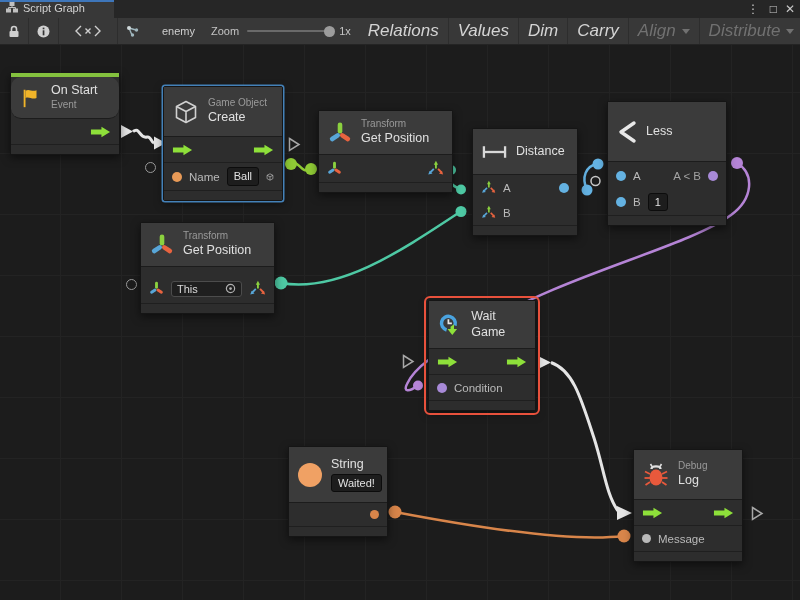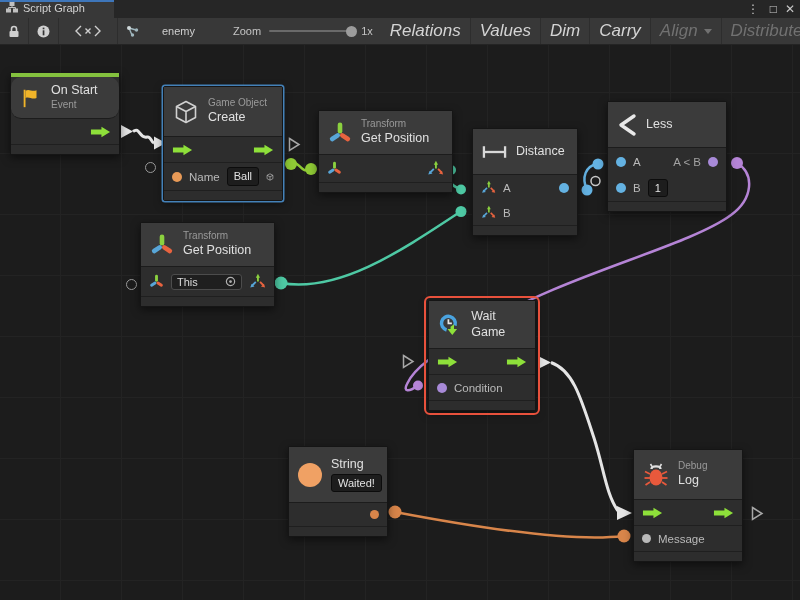--- a/index.html
+++ b/index.html
@@ -129,21 +129,21 @@
       <svg width="13" height="12" viewBox="0 0 13 12">
         <g stroke="#9fb6bd" stroke-width="1.4" fill="none">
           <path d="M3 3 L10 5 M3 3 L6 10"></path>
         </g>
         <circle cx="3" cy="3" r="2" fill="#cfd8da"></circle>
         <circle cx="10.5" cy="5" r="1.7" fill="#9fb6bd"></circle>
         <circle cx="6.5" cy="10" r="1.7" fill="#9fb6bd"></circle>
       </svg>
       <span>enemy</span>
     </div>
-    <div class="zoom-group" style="margin-left:22px;">
+    <div class="zoom-group" style="">
       <span>Zoom</span>
       <span class="zoom-track">
         <span class="zoom-handle"></span>
       </span>
       <span>1x</span>
     </div>
     <div class="tb-spacer"></div>
     <div class="tbtn">Relations</div>
     <div class="tbtn">Values</div>
     <div class="tbtn">Dim</div>
@@ -324,21 +324,21 @@
           <line x1="13" y1="11" x2="13" y2="4" stroke="#8bd13f"></line>
           <line x1="10.5" y1="15.5" x2="4.5" y2="19.5" stroke="#58a6d8"></line>
           <line x1="15.5" y1="15.5" x2="21.5" y2="19.5" stroke="#e8633f"></line>
         </g>
       </svg>
       <div class="titles">
         <div class="caption">Transform</div>
         <div class="title">Get Position</div>
       </div>
     </div>
-    <div class="node-row" style="height:30px;">
+    <div class="node-row" style="height:30px;margin-top:7px;">
       <svg width="15" height="15" viewBox="0 0 26 26">
         <g stroke-linecap="round" stroke-width="5">
           <line x1="13" y1="11" x2="13" y2="4" stroke="#8bd13f"></line>
           <line x1="10.5" y1="15.5" x2="4.5" y2="19.5" stroke="#58a6d8"></line>
           <line x1="15.5" y1="15.5" x2="21.5" y2="19.5" stroke="#e8633f"></line>
         </g>
       </svg>
       <span class="dropdown-box" style="flex:1;">
         <span>This</span>
         <svg width="11" height="11" viewBox="0 0 12 12">
@@ -398,21 +398,21 @@
         <polygon points="10.5,1 13,5.5 8,5.5" fill="#8bd13f"></polygon>
         <polygon points="1.5,17 6.5,16 3,12.8" fill="#58a6d8"></polygon>
         <polygon points="19,17 14,16 17.5,12.8" fill="#e8633f"></polygon>
       </svg>
       <span class="row-label">B</span>
     </div>
     <div class="node-footer"></div>
   </div>
 
   <div class="node" style="left:607px; top:101px; width:120px;">
-    <div class="node-header" style="height:46px;">
+    <div class="node-header" style="height:60px;">
       <svg width="20" height="24" viewBox="0 0 20 24">
         <polyline points="17,3 4,12 17,21" fill="none" stroke="#e8e8e8" stroke-width="3.4" stroke-linecap="round" stroke-linejoin="round"></polyline>
       </svg>
       <div class="titles">
           <div class="title">Less</div>
         </div>
     </div>
     <div class="node-row" style="height:27px; border-bottom:none;">
       <span class="port-dot dot-blue"></span>
       <span class="row-label">A</span>

